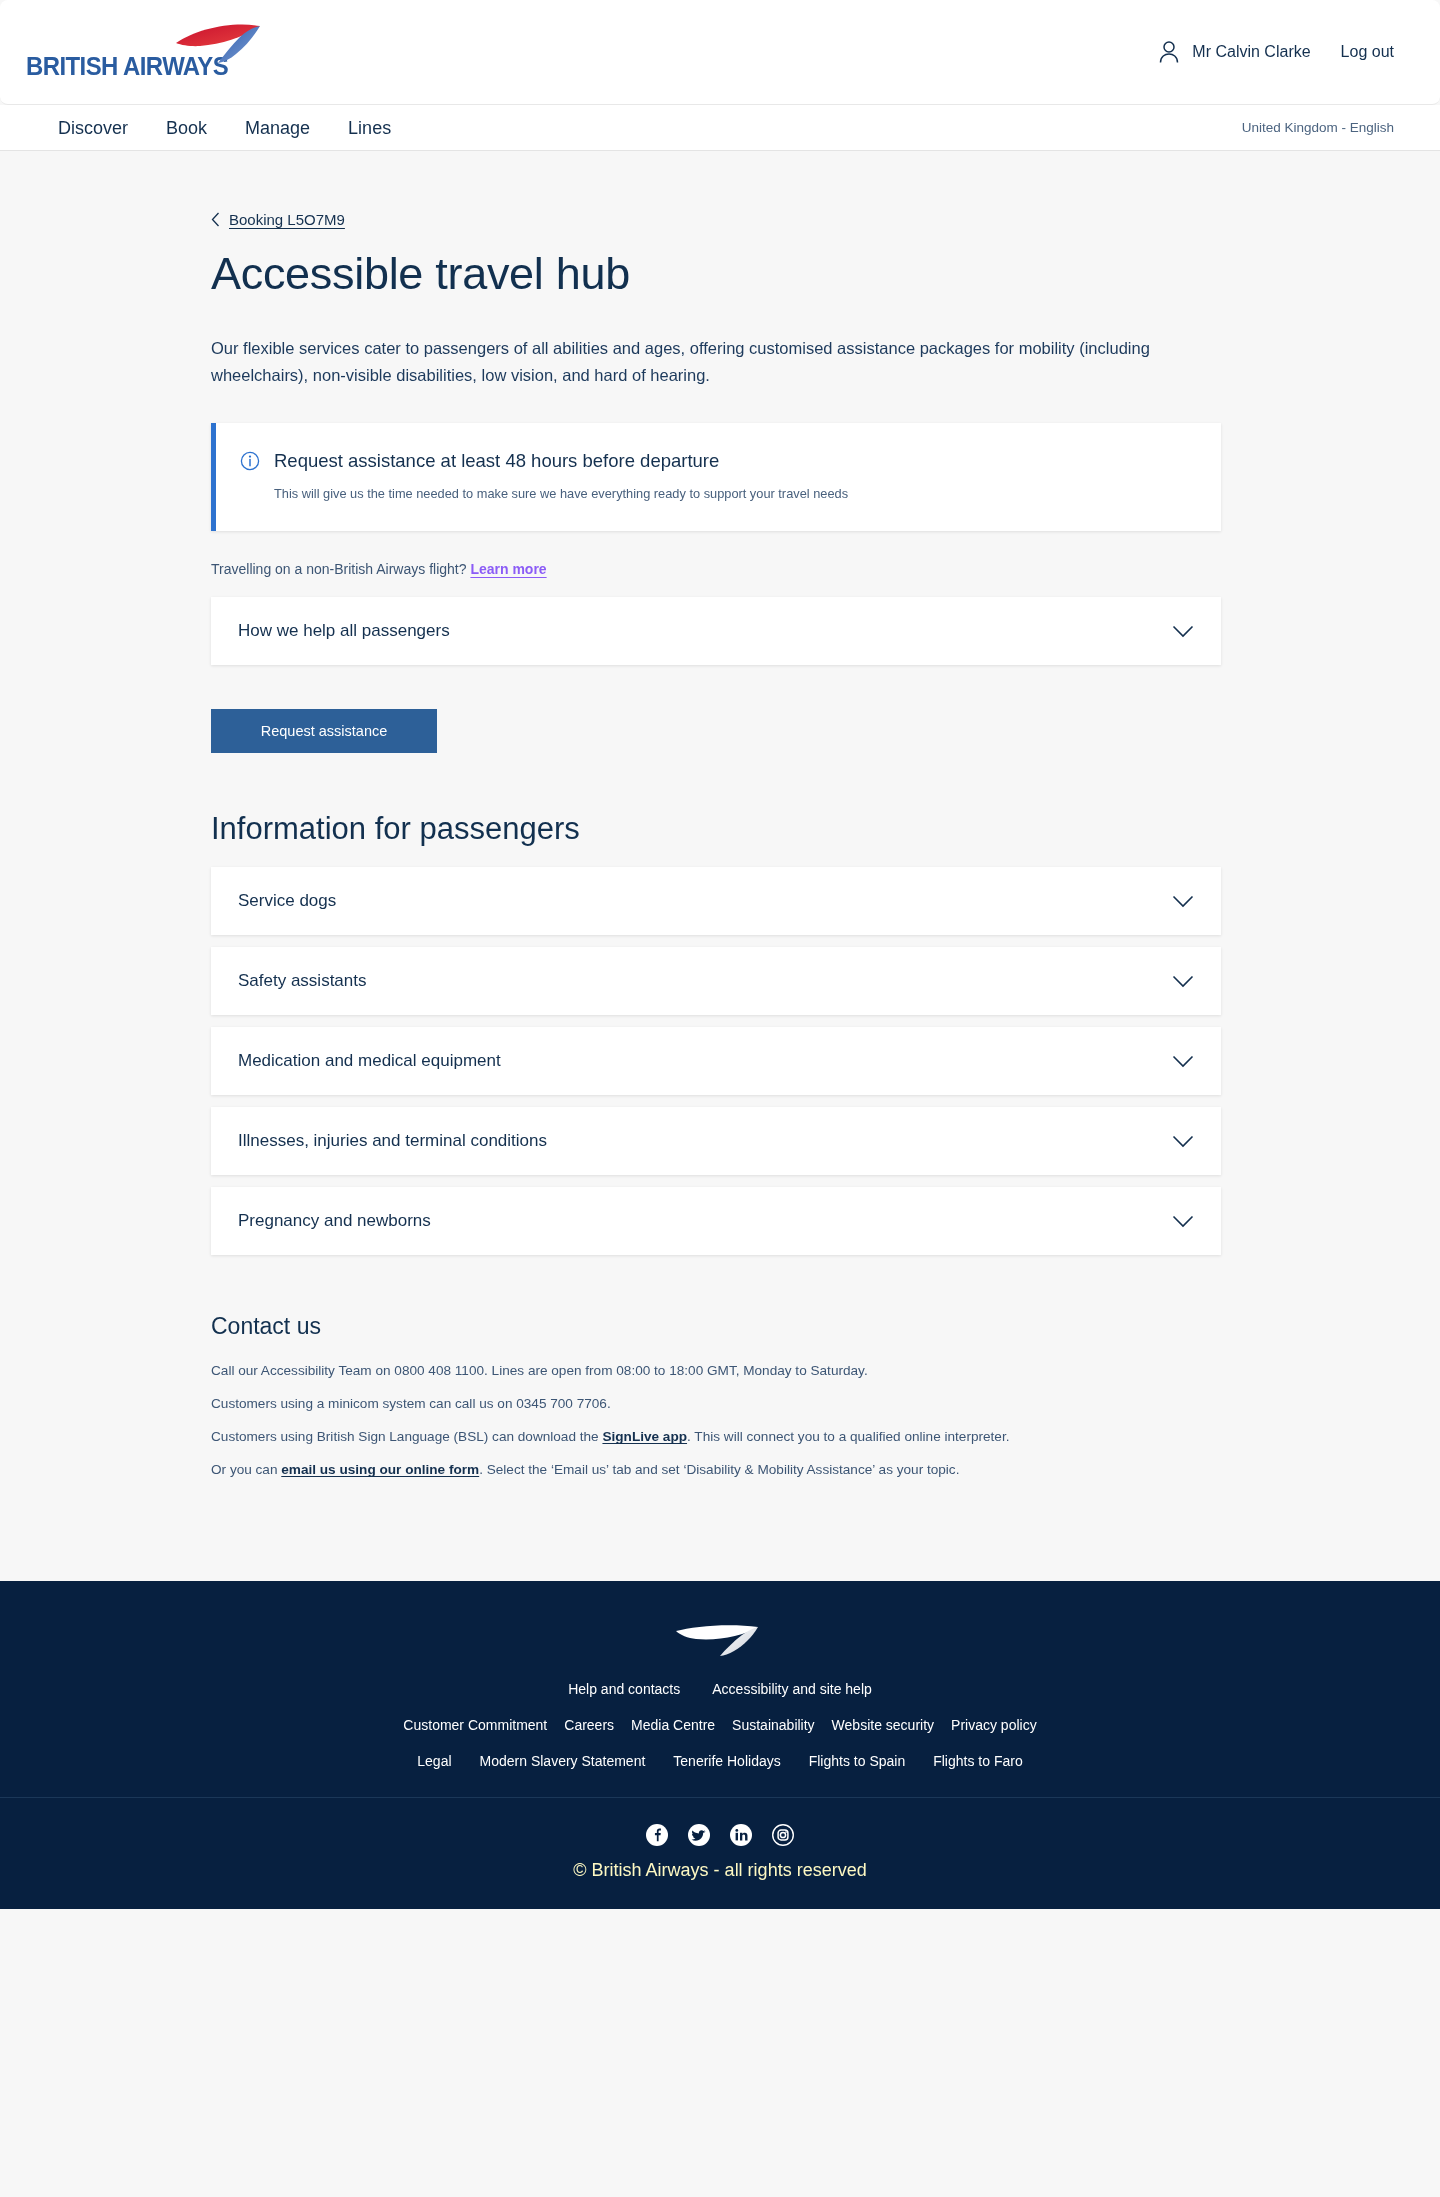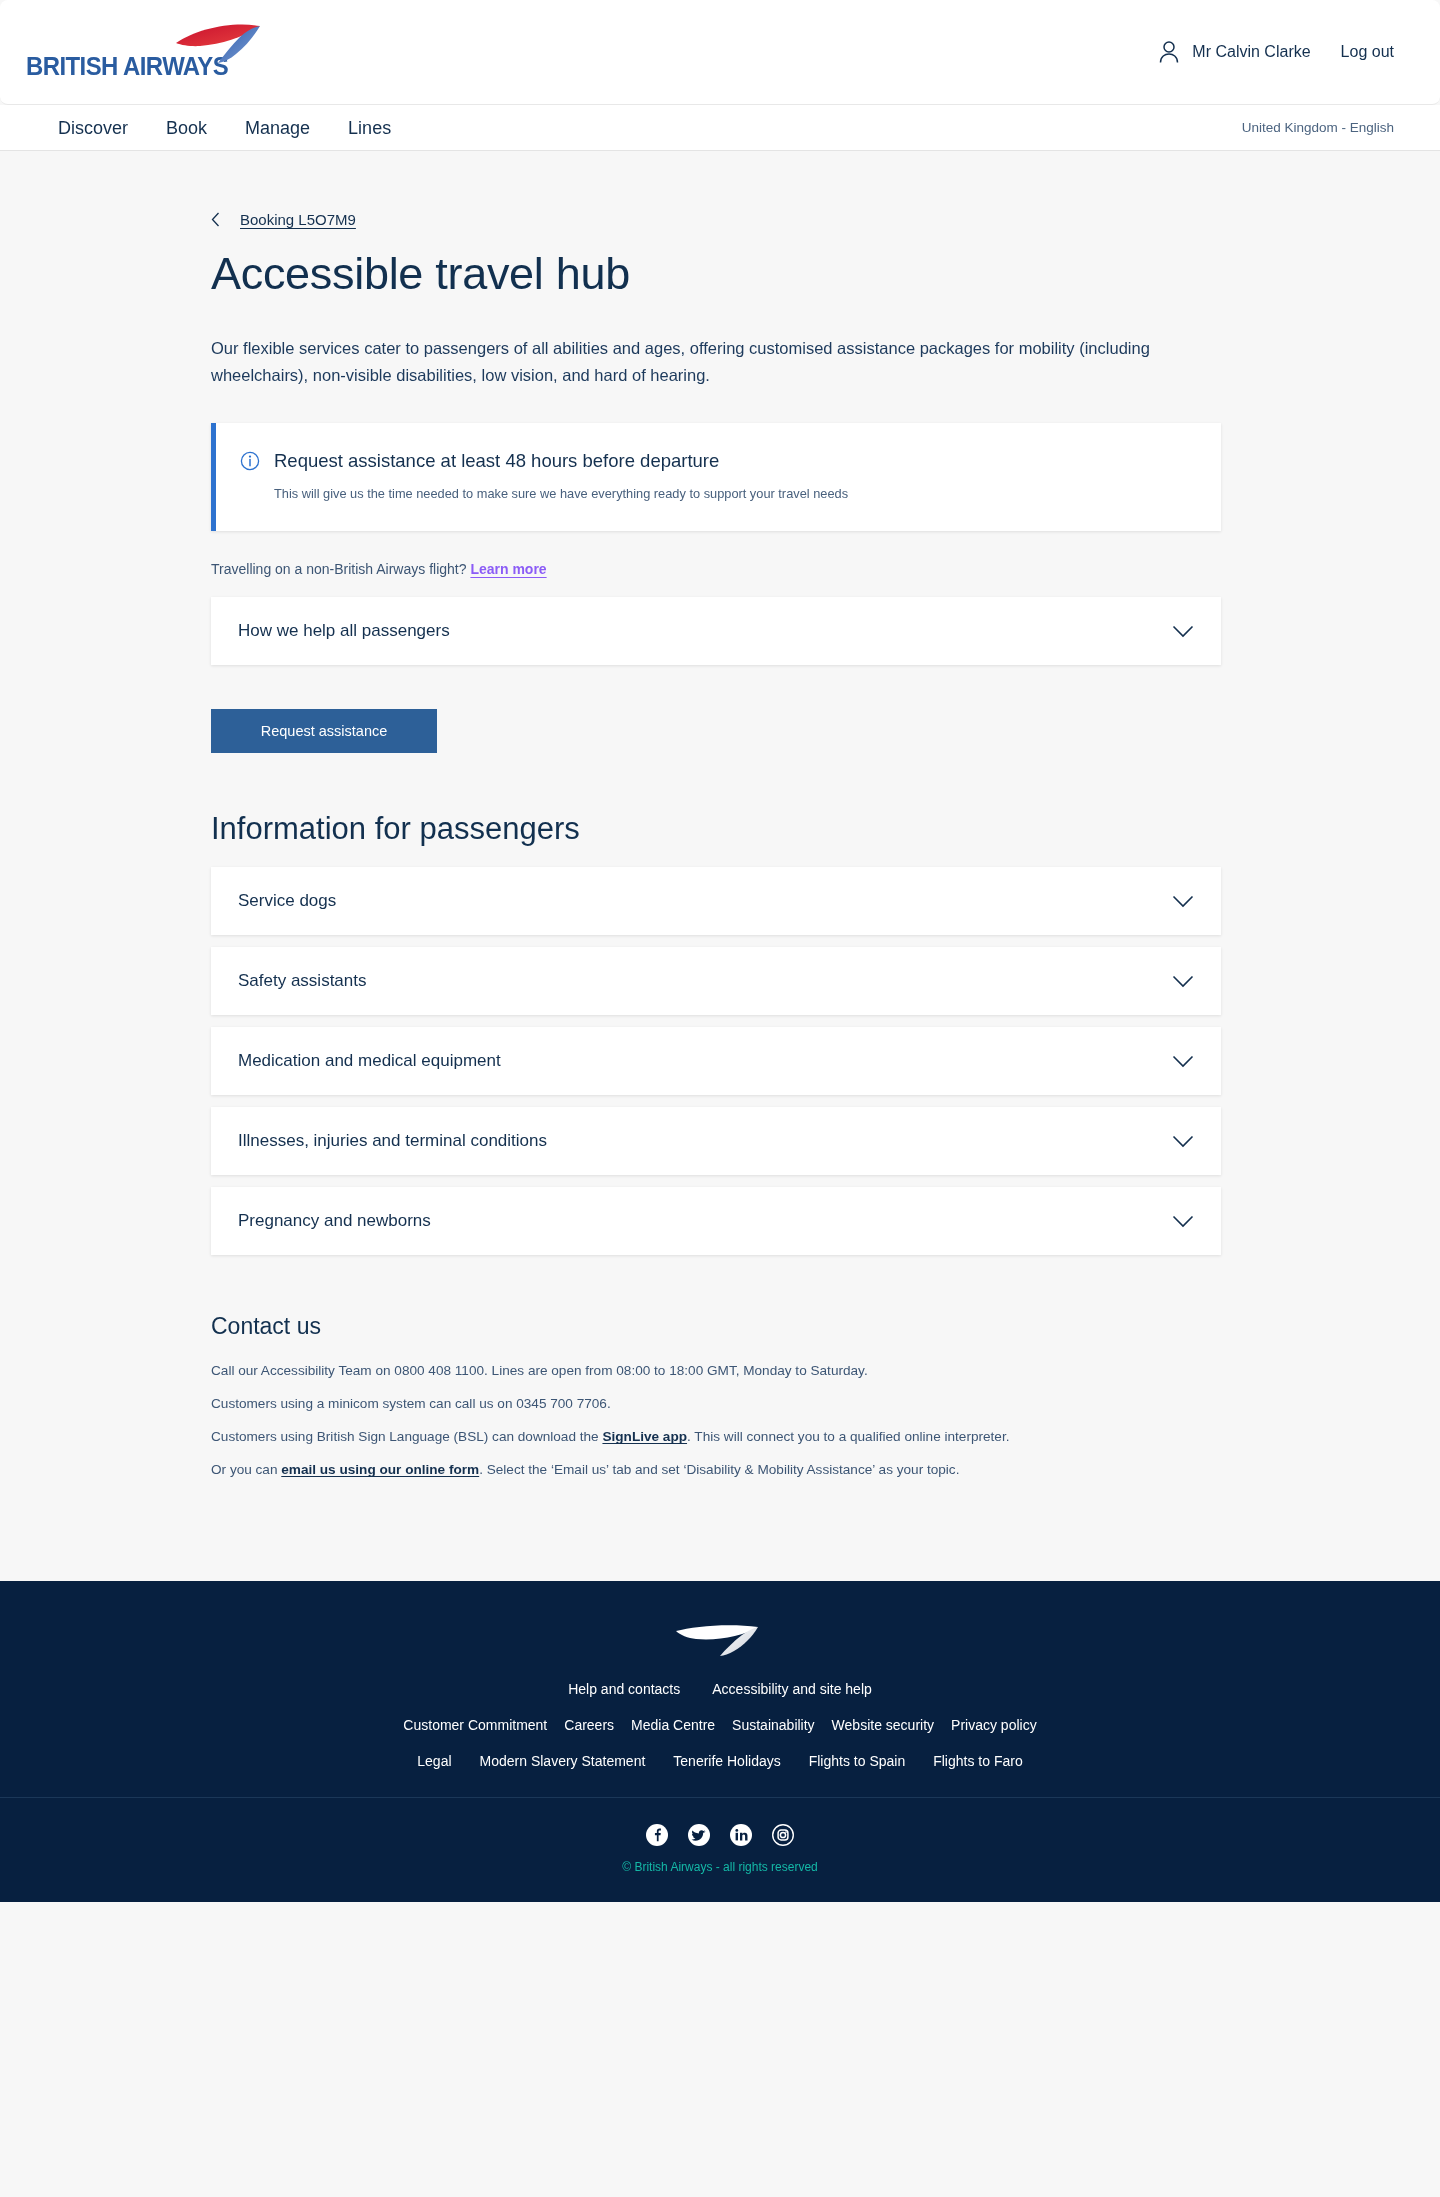--- a/index.html
+++ b/index.html
@@ -66,21 +66,21 @@
   
   .page {
     background: #f7f7f7;
     padding-bottom: 40px;
   }
   .inner { width: 1018px; margin: 0 auto; }
 
   .breadcrumb {
     display: flex;
     align-items: center;
-    gap: 20px;
+    gap: 9px;
     padding-top: 60px;
     margin-left: 0;
   }
   .chev-left { width: 9px; height: 15px; display: block; }
   .breadcrumb-link {
     font-size: 15px;
     color: #14304f;
     text-decoration: underline;
     text-underline-offset: 3px;
     cursor: pointer;
@@ -223,21 +223,21 @@
     text-decoration: none;
     cursor: pointer;
   }
   .footer-divider { height: 1px; background: #1b3758; width: 100%; }
   .footer-bottom {
     padding: 26px 0 28px 0;
     text-align: center;
   }
   .social-row { display: flex; justify-content: center; gap: 20px; margin-bottom: 14px; }
   .social-icon { width: 22px; height: 22px; display: block; cursor: pointer; }
-  .copyright { font-size: 12px; color: #14b8a6; }
+  .copyright { font-size: 18px; color: #fef9c3; }
 </style>
 </head>
 <body>
 
 <header class="top-header">
   <div class="logo-wrap">
     <span class="logo-text">BRITISH AIRWAYS</span>
     <svg class="speedmarque" viewBox="0 0 96 42">
       <defs>
         <linearGradient id="rg" x1="0" y1="0" x2="1" y2="1">

